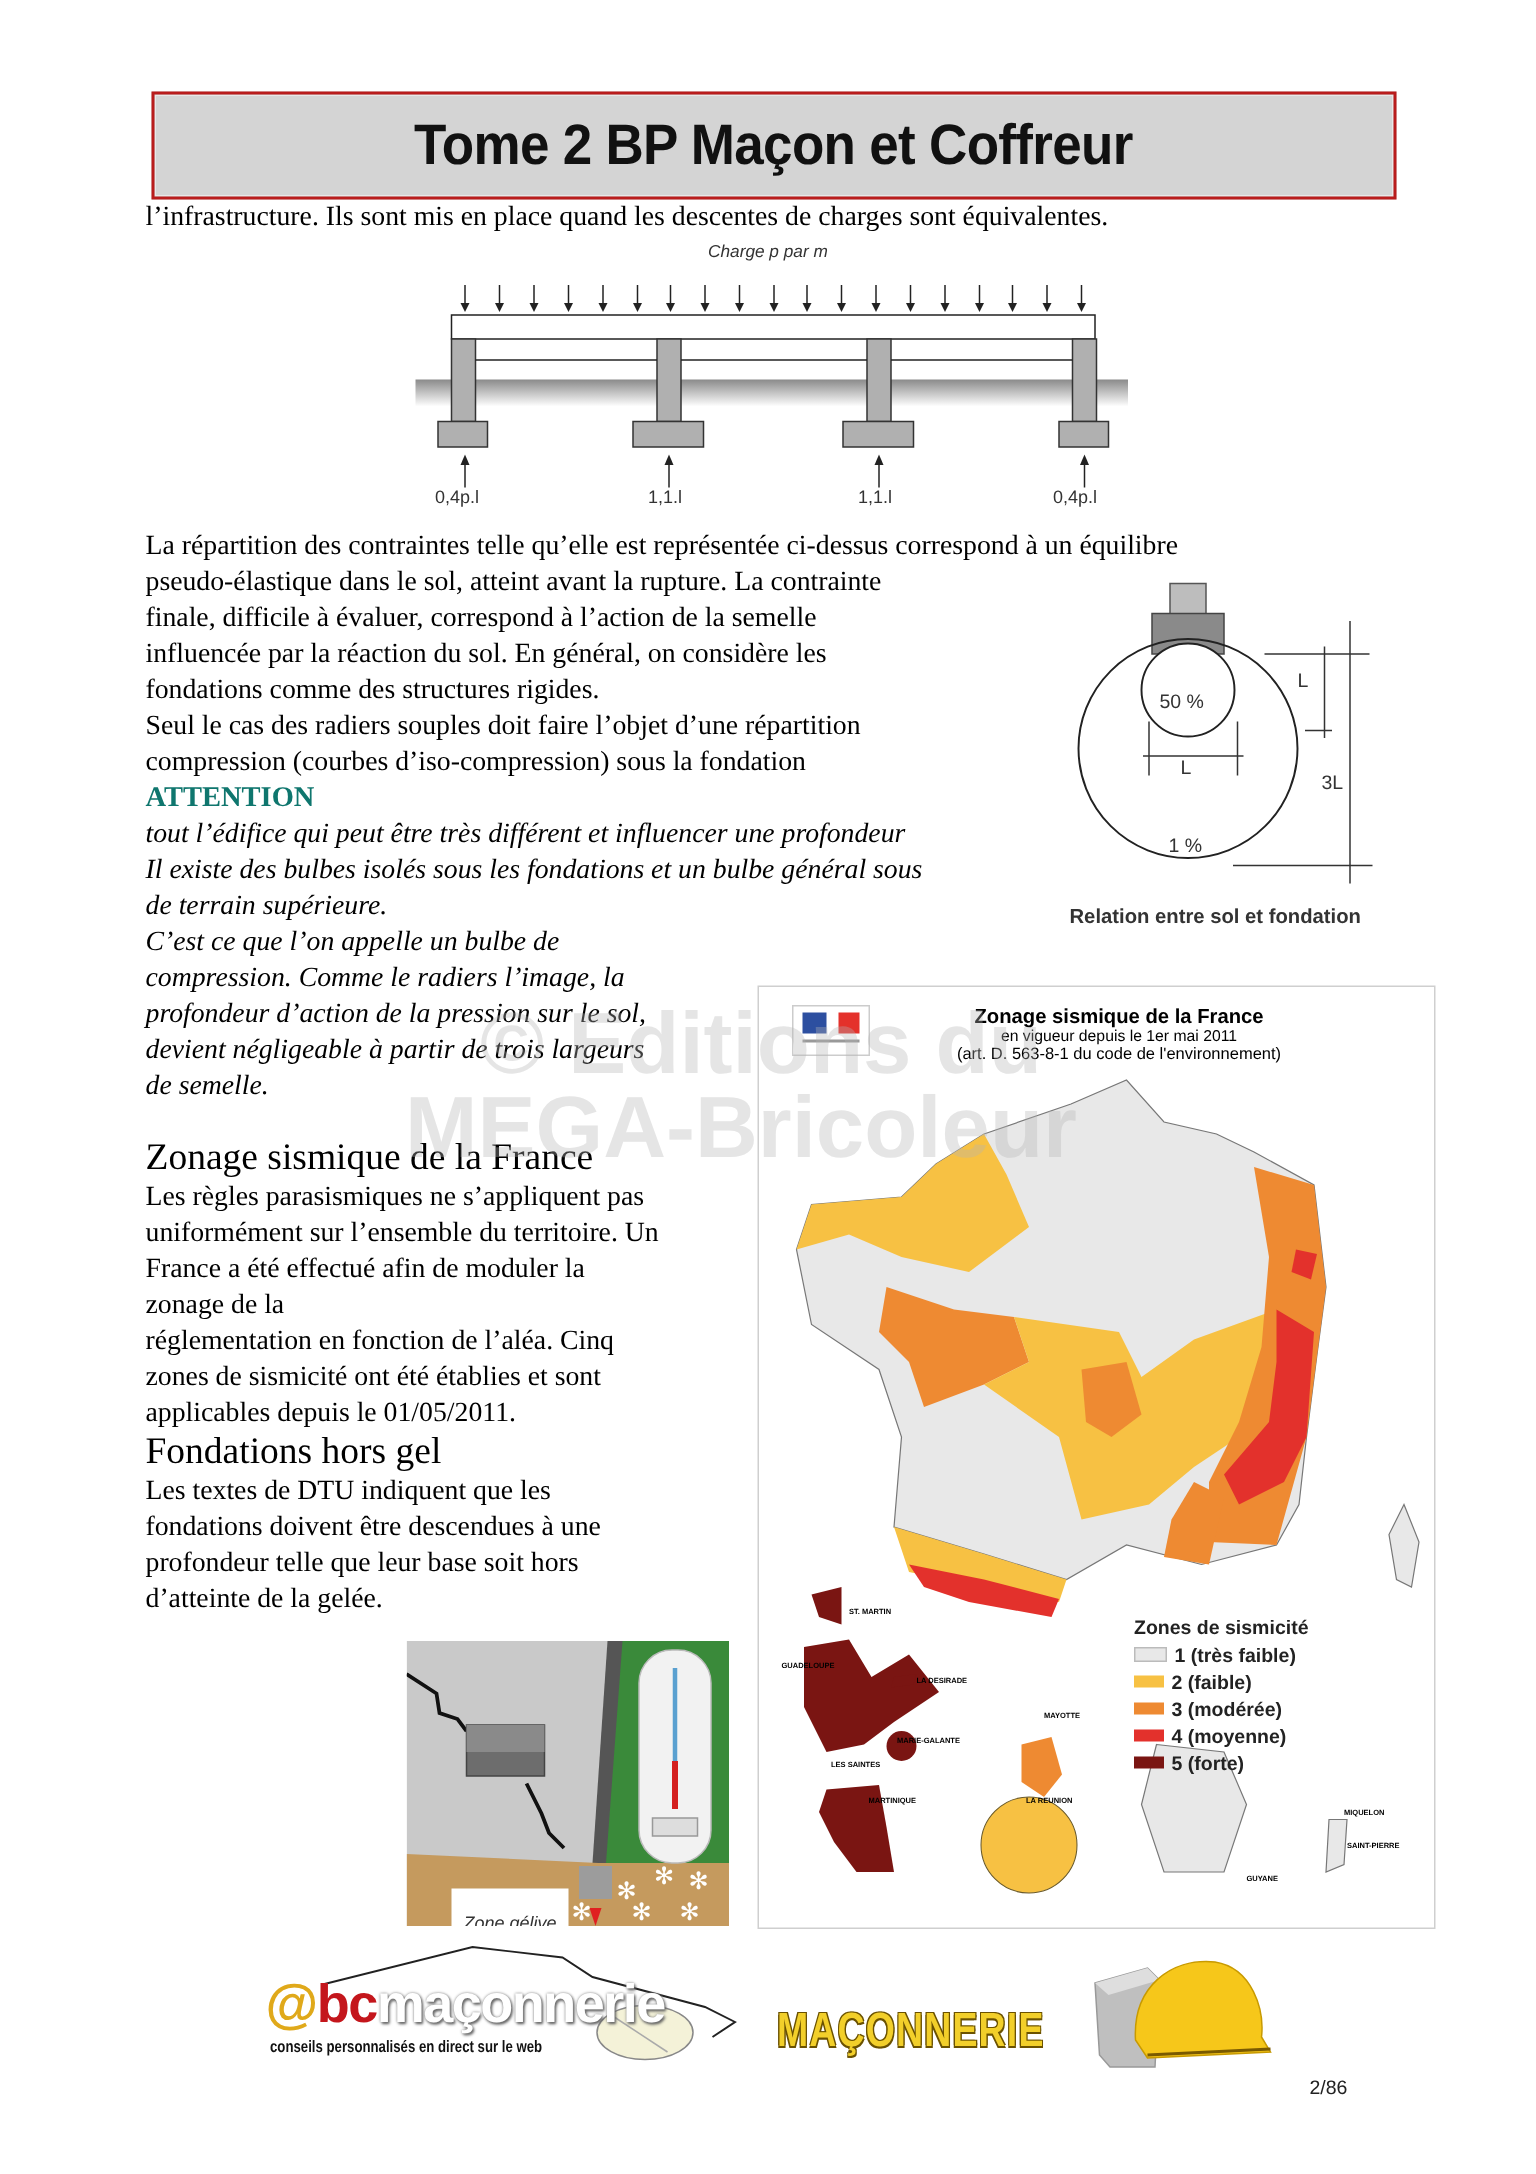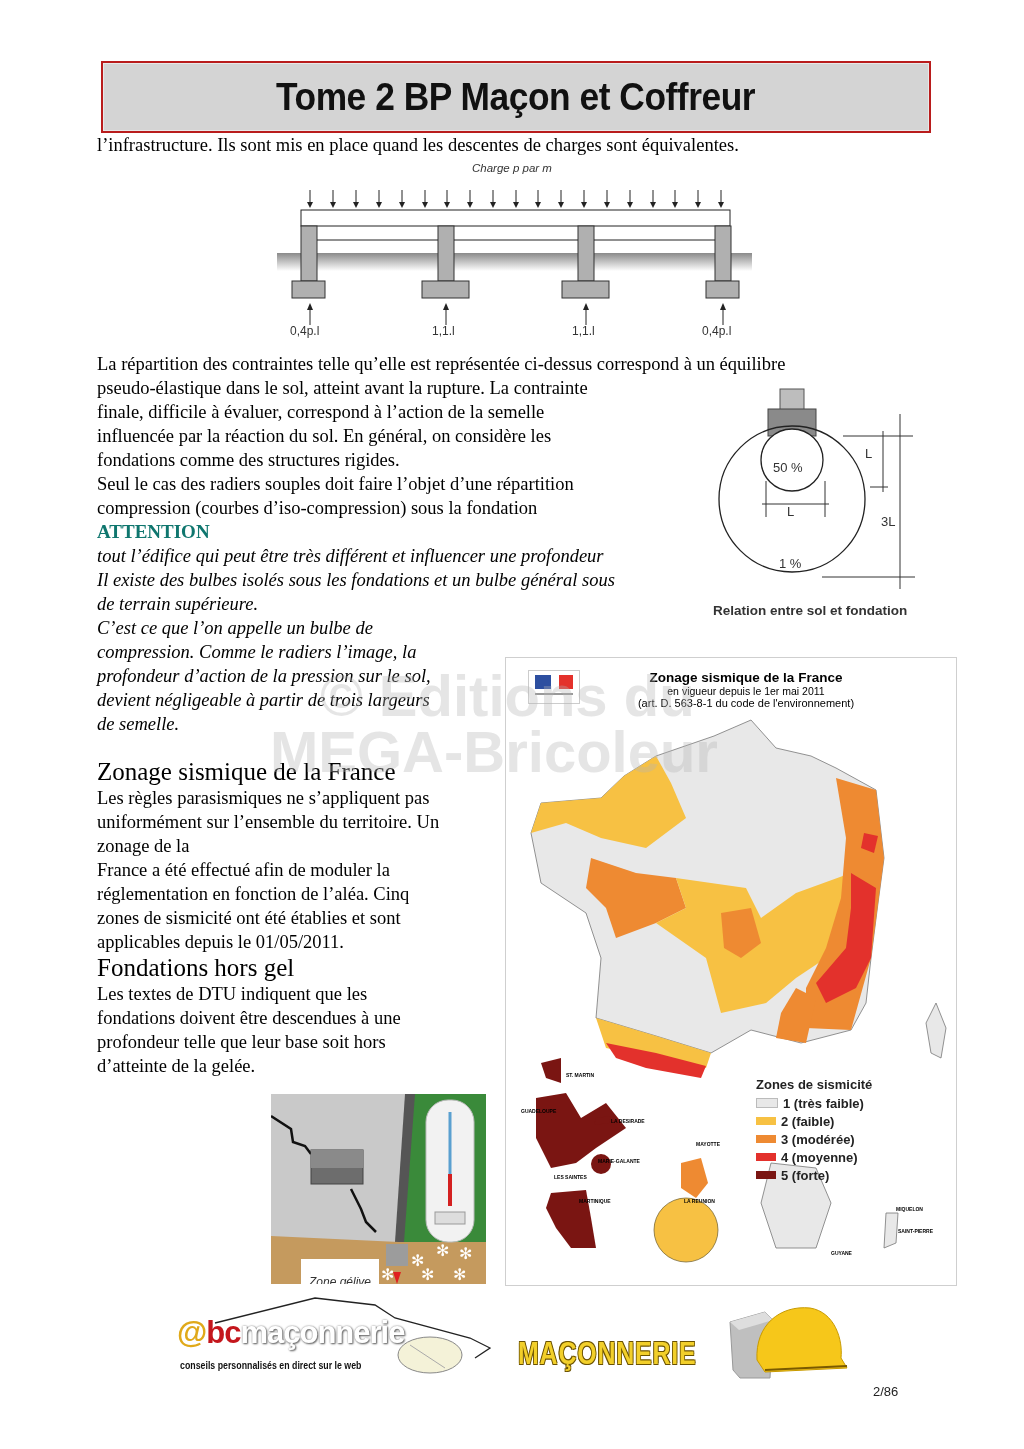--- a/index.html
+++ b/index.html
@@ -159,22 +159,22 @@
   <div class="abs fig-label" style="left:160px; top:62px; font-size:13px;">L</div>
   <div class="abs fig-label" style="left:176px; top:130px; font-size:13px;">3L</div>
   <div class="abs fig-label" style="left:74px; top:172px; font-size:13px;">1 %</div>
   <div class="abs caption-bold" style="left:8px; top:219px;">Relation entre sol et fondation</div>
 </div>
 
 <div class="abs body-text" style="left:97px; top:758px; width:400px;">
   <div class="h2">Zonage sismique de la France</div>
   <div>Les règles parasismiques ne s’appliquent pas</div>
   <div>uniformément sur l’ensemble du territoire. Un</div>
+  <div>France a été effectué afin de moduler la</div>
   <div>zonage de la</div>
-  <div>France a été effectué afin de moduler la</div>
   <div>réglementation en fonction de l’aléa. Cinq</div>
   <div>zones de sismicité ont été établies et sont</div>
   <div>applicables depuis le 01/05/2011.</div>
   <div class="h2">Fondations hors gel</div>
   <div>Les textes de DTU indiquent que les</div>
   <div>fondations doivent être descendues à une</div>
   <div>profondeur telle que leur base soit hors</div>
   <div>d’atteinte de la gelée.</div>
 </div>
 
@@ -279,21 +279,21 @@
   <div>© Editions du</div>
   <div style="margin-left:-50px;">MEGA-Bricoleur</div>
 </div>
 
 <div class="abs" style="left:175px; top:1293px; width:340px; height:95px;">
   <svg class="abs" style="left:0; top:0;" width="340" height="95" viewBox="0 0 340 95">
     <path d="M40,30 L140,5 L200,12 L220,25 L295,45 L315,55 L300,65" stroke="#222" stroke-width="1.3" fill="none"></path>
     <ellipse cx="255" cy="62" rx="32" ry="18" fill="#f4f2d8" stroke="#888" stroke-width="1"></ellipse>
     <line x1="235" y1="52" x2="270" y2="75" stroke="#aaa" stroke-width="1"></line>
   </svg>
-  <div class="abs" style="left:2px; top:22px; font-family:'Liberation Sans',sans-serif; font-weight:bold; font-size:31px; letter-spacing:-1px; white-space:nowrap;">
+  <div class="abs" style="left:2px; top:22px; font-family:'Liberation Sans',sans-serif; font-weight:bold; font-size:36px; letter-spacing:-1px; white-space:nowrap;">
     <span style="color:#e0a91a;">@</span><span style="color:#c4161c;">bc</span><span style="color:#fff; text-shadow:0 0 2px #888, 1px 1px 2px #555;">maçonnerie</span>
   </div>
   <div class="abs" style="left:5px; top:66px; font-family:'Liberation Sans',sans-serif; font-weight:bold; font-size:11px; color:#111; transform:scaleX(0.8); transform-origin:left;">conseils personnalisés en direct sur le web</div>
 </div>
 
 <div class="abs" style="left:518px; top:1335px; font-family:'Liberation Sans',sans-serif; font-weight:bold; font-size:32px; color:#f2cf2a; text-shadow:1px 1px 0 #6b5200, -1px -1px 0 #6b5200, 1px -1px 0 #6b5200, -1px 1px 0 #6b5200; transform:scaleX(0.78); transform-origin:left; letter-spacing:1px;">MAÇONNERIE</div>
 
 <div class="abs" style="left:725px; top:1300px; width:125px; height:80px;">
   <svg width="125" height="80" viewBox="0 0 125 80">
     <polygon points="5,22 40,12 48,20 45,78 15,78 8,70" fill="#bfbfbf" stroke="#999"></polygon>

